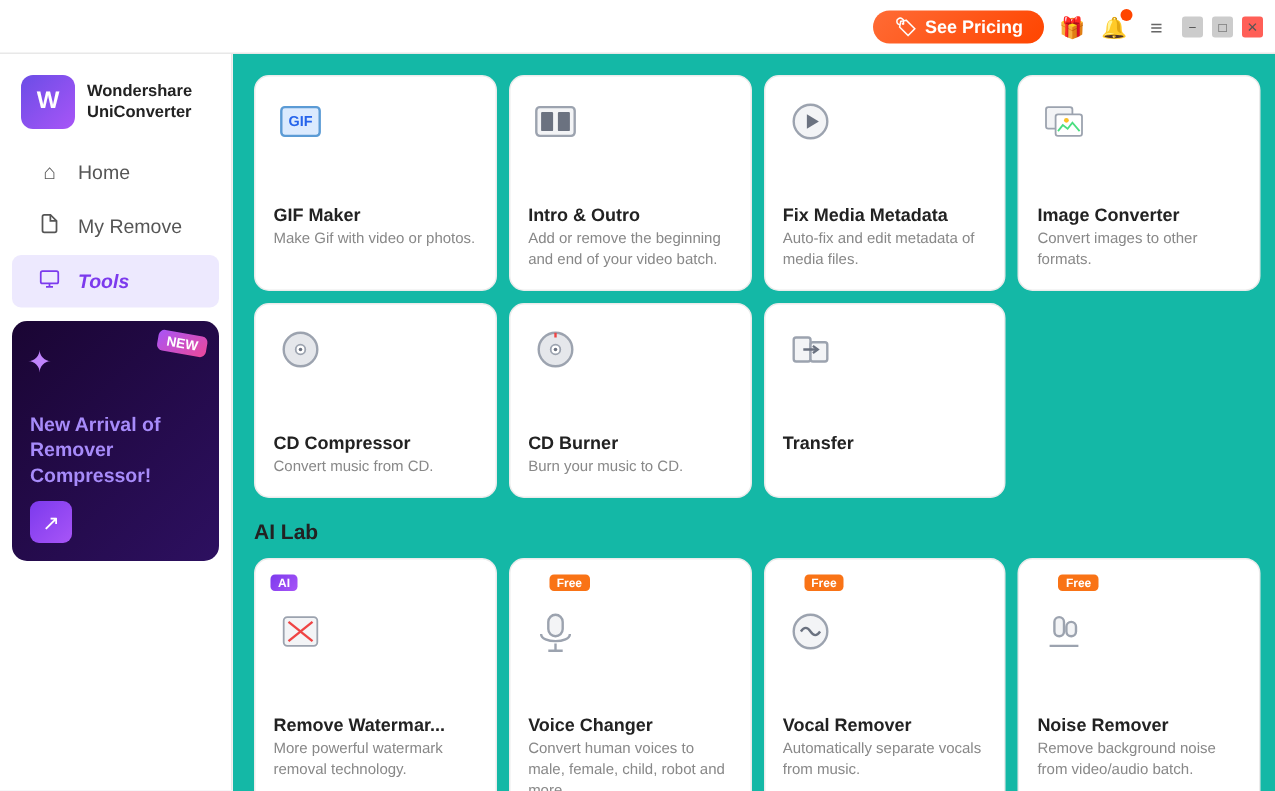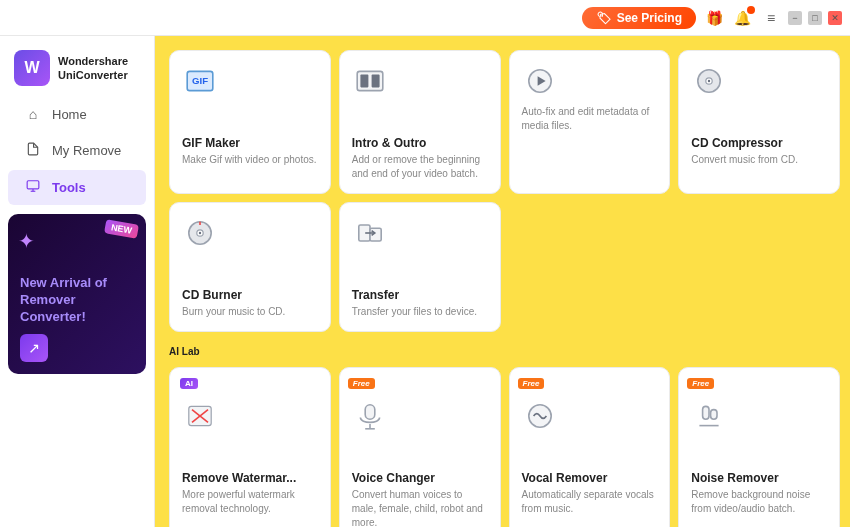--- a/index.html
+++ b/index.html
@@ -137,20 +137,21 @@
       cursor: pointer;
       font-size: 13px;
       color: #555;
       border-radius: 6px;
       margin: 1px 8px;
     }
     .nav-item.active {
       background: #ede9fe;
       color: #7c3aed;
       font-weight: 600;
+      font-style: italic;
     }
     .nav-icon {
       font-size: 14px;
       width: 18px;
       text-align: center;
     }
     .sidebar-banner {
       margin-top: auto;
       background: linear-gradient(135deg, #1a0533, #2d1060);
       border-radius: 10px;
@@ -204,21 +205,21 @@
       position: absolute;
       top: 15px;
       left: 10px;
     }
 
     
     .content {
       flex: 1;
       overflow-y: auto;
       padding: 14px 10px 14px 14px;
-      background: #fde047;
+      background: #14b8a6;
     }
     .content::-webkit-scrollbar { width: 6px; }
     .content::-webkit-scrollbar-thumb { background: #ccc; border-radius: 3px; }
 
     .tools-grid {
       display: grid;
       grid-template-columns: repeat(4, 1fr);
       gap: 8px;
       margin-bottom: 14px;
     }
@@ -246,21 +247,21 @@
       margin-bottom: 3px;
       margin-top: 37px;
     }
     .tool-desc {
       font-size: 10px;
       color: #888;
       line-height: 1.4;
     }
 
     .section-title {
-      font-size: 10px;
+      font-size: 14px;
       font-weight: 700;
       color: #222;
       margin-bottom: 10px;
     }
 
     .ai-badge {
       display: inline-block;
       background: linear-gradient(135deg, #7c3aed, #a855f7);
       color: #fff;
       font-size: 8px;
@@ -274,22 +275,21 @@
     .free-badge {
       display: inline-block;
       background: #f97316;
       color: #fff;
       font-size: 8px;
       font-weight: 700;
       padding: 1px 5px;
       border-radius: 3px;
       position: absolute;
       top: 10px;
-      left: 8px;
-      font-style: italic;
+      left: 26px;
     }
 
     
     .tool-svg {
       width: 32px;
       height: 32px;
       color: #6b7280;
     }
   </style>
 </head>
@@ -347,21 +347,21 @@
       </span>
       <span>Tools</span>
     </div>
 
     <div class="sidebar-banner">
       <div class="banner-new-badge">NEW</div>
       <div class="banner-sparkle">✦</div>
       <div class="banner-title">
         <span>New Arrival of</span><br>
         <span style="color:#a78bfa">Remover</span><br>
-        <span>Converter!</span>
+        <span>Compressor!</span>
       </div>
       <div class="banner-arrow">↗</div>
     </div>
   </div>
 
   <div class="content">
 
     <div class="tools-grid">
 
       <div class="tool-card">
@@ -387,23 +387,36 @@
         <div class="tool-desc">Add or remove the beginning and end of your video batch.</div>
       </div>
 
       <div class="tool-card">
         <div class="tool-icon-wrap">
           <svg class="tool-svg" viewBox="0 0 40 40" fill="none">
               <circle cx="20" cy="20" r="14" stroke="#9ca3af" stroke-width="2" fill="#f3f4f6"></circle>
               <polygon points="17,14 27,20 17,26" fill="#6b7280"></polygon>
             </svg>
         </div>
+        <div class="tool-name">Fix Media Metadata</div>
         <div class="tool-desc">Auto-fix and edit metadata of media files.</div>
       </div>
 
+      <div class="tool-card">
+        <div class="tool-icon-wrap">
+          <svg class="tool-svg" viewBox="0 0 40 40" fill="none">
+              <rect x="5" y="8" width="22" height="18" rx="2" stroke="#9ca3af" stroke-width="1.5" fill="#f3f4f6"></rect>
+              <rect x="13" y="14" width="22" height="18" rx="2" stroke="#9ca3af" stroke-width="1.5" fill="#fff"></rect>
+              <circle cx="22" cy="19" r="2" fill="#fbbf24"></circle>
+              <polyline points="15,28 19,23 23,26 27,21 33,28" stroke="#4ade80" stroke-width="1.5" fill="none"></polyline>
+            </svg>
+        </div>
+        <div class="tool-name">Image Converter</div>
+        <div class="tool-desc">Convert images to other formats.</div>
+      </div>
 
       <div class="tool-card">
         <div class="tool-icon-wrap">
           <svg class="tool-svg" viewBox="0 0 40 40" fill="none">
               <circle cx="20" cy="20" r="14" stroke="#9ca3af" stroke-width="2" fill="#e5e7eb"></circle>
               <circle cx="20" cy="20" r="4" stroke="#9ca3af" stroke-width="1.5" fill="#fff"></circle>
               <circle cx="20" cy="20" r="1.5" fill="#6b7280"></circle>
             </svg>
         </div>
         <div class="tool-name">CD Compressor</div>
@@ -427,21 +440,20 @@
       <div class="tool-card">
         <div class="tool-icon-wrap">
           <svg class="tool-svg" viewBox="0 0 40 40" fill="none">
               <rect x="6" y="10" width="14" height="20" rx="2" stroke="#9ca3af" stroke-width="2" fill="#f3f4f6"></rect>
               <rect x="20" y="14" width="14" height="16" rx="2" stroke="#9ca3af" stroke-width="2" fill="#f3f4f6"></rect>
               <line x1="14" y1="20" x2="26" y2="20" stroke="#6b7280" stroke-width="2"></line>
               <polyline points="22,17 26,20 22,23" fill="none" stroke="#6b7280" stroke-width="2"></polyline>
             </svg>
         </div>
         <div class="tool-name">Transfer</div>
-        <div class="tool-desc">Transfer your files to device.</div>
       </div>
     </div>
 
     <div class="section-title">AI Lab</div>
 
     <div class="tools-grid">
 
       <div class="tool-card">
         <div class="ai-badge">AI</div>
         <div class="tool-icon-wrap" style="margin-top:18px">

